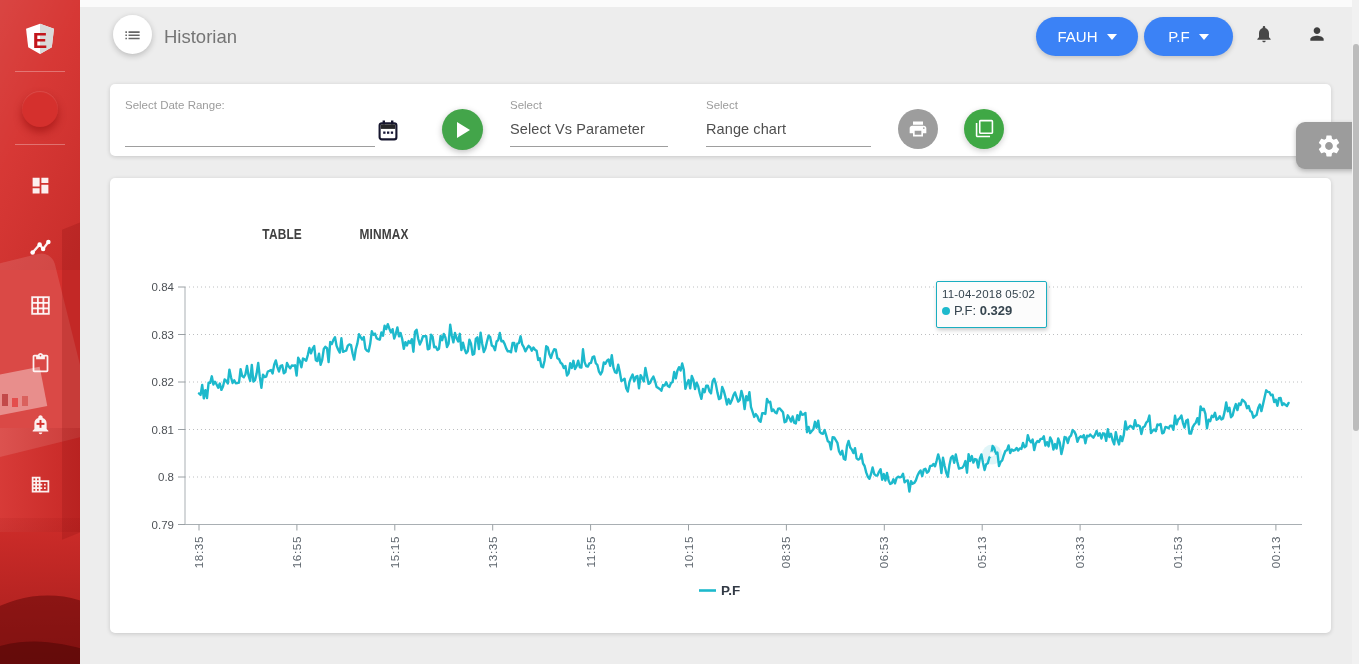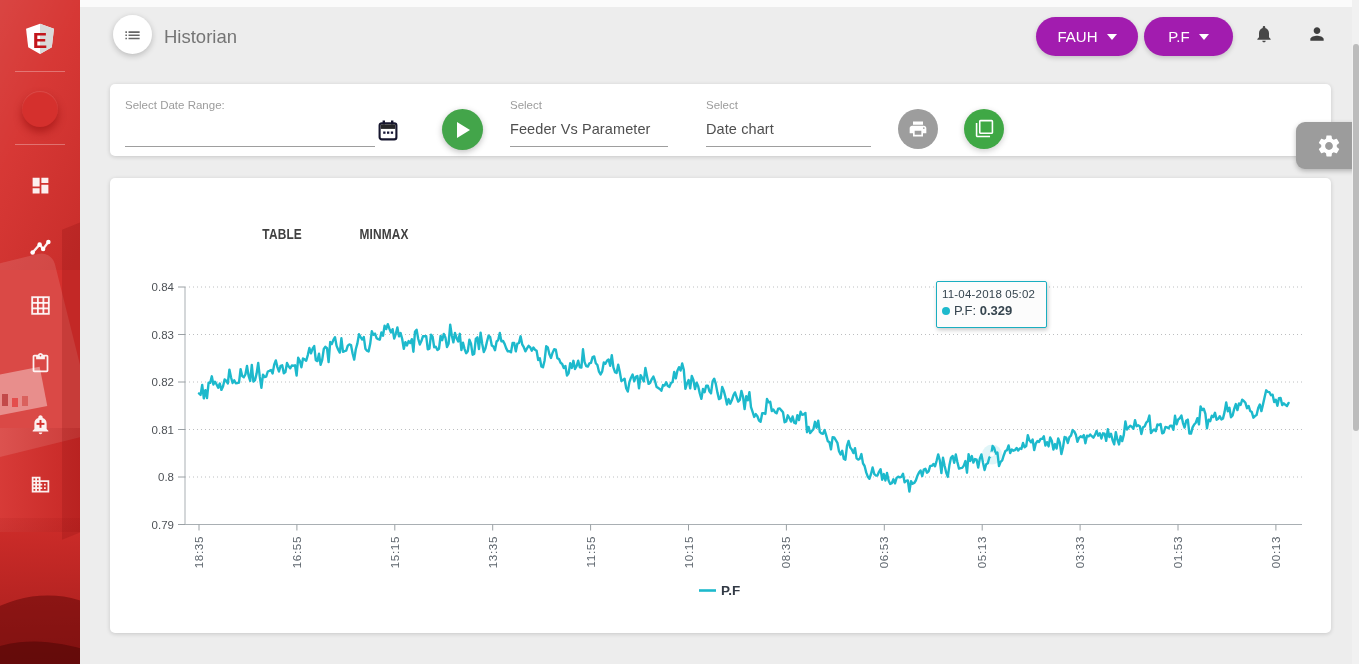--- a/index.html
+++ b/index.html
@@ -27,21 +27,21 @@
 .sdiv { position:absolute; left:15px; width:50px; height:1px; background:rgba(255,255,255,0.30); }
 #avatar { position:absolute; left:22px; top:91px; width:36px; height:36px; border-radius:50%; background:#d5302d;
   box-shadow:0 5px 9px rgba(130,0,0,0.45), inset 0 1px 1px rgba(255,255,255,0.14); }
 .sicon { position:absolute; left:30px; width:21px; height:21px; }
 
 
 #topstrip { position:absolute; left:80px; top:0; width:1279px; height:7px; background:#fbfbfb; }
 #menucirc { position:absolute; left:113px; top:15px; width:39px; height:39px; border-radius:50%; background:#fff;
   box-shadow:0 2px 6px rgba(0,0,0,0.22); }
 #htitle { position:absolute; left:164px; top:26px; font-size:18.5px; color:#757575; }
-.pill { position:absolute; top:17px; height:39px; border-radius:19.5px; background:#a21caf; color:#fff;
+.pill { position:absolute; top:17px; height:39px; border-radius:19.5px; background:#3b82f6; color:#fff;
   font-size:15px; font-weight:500; text-align:center; line-height:39px; box-shadow:0 2px 5px rgba(0,0,0,0.18); }
 .pill .car { display:inline-block; width:0; height:0; border-left:5.5px solid transparent; border-right:5.5px solid transparent;
   border-top:6px solid #fff; vertical-align:middle; margin-left:9px; margin-top:-2px; }
 
 
 .card { position:absolute; left:110px; width:1221px; background:#fff; border-radius:5px;
   box-shadow:0 1px 4px rgba(0,0,0,0.16); }
 #fcard { top:84px; height:72px; }
 #ccard { top:178px; height:455px; }
 .flabel { position:absolute; top:15px; font-size:11.5px; color:#9c9c9c; }
@@ -151,24 +151,24 @@
     <rect x="2.7" y="4.3" width="14.6" height="4.6" fill="#252528"></rect>
     <rect x="5.2" y="11.5" width="2.3" height="2.3" fill="#181838"></rect>
     <rect x="9.0" y="11.5" width="2.3" height="2.3" fill="#181838"></rect>
     <rect x="12.8" y="11.5" width="2.3" height="2.3" fill="#181838"></rect>
     </svg>
   <div class="cbtn" style="left:331.5px;top:25px;width:41px;height:41px;background:#43a54a;box-shadow:0 2px 6px rgba(0,0,0,0.25);"></div>
   <svg class="abs" style="left:346px;top:37.5px" width="14" height="16" viewBox="0 0 14 16">
     <polygon points="1,0 14,8 1,16" fill="#fff"></polygon>
     </svg>
   <div class="flabel" style="left:400px;">Select</div>
-  <div class="fval" style="left:400px;">Feeder Vs Parameter</div>
+  <div class="fval" style="left:400px;">Select Vs Parameter</div>
   <div class="uline" style="left:400px;width:158px;"></div>
   <div class="flabel" style="left:596px;">Select</div>
-  <div class="fval" style="left:596px;">Date chart</div>
+  <div class="fval" style="left:596px;">Range chart</div>
   <div class="uline" style="left:596px;width:165px;"></div>
   <div class="cbtn" style="left:788px;top:25px;width:40px;height:40px;background:#9d9d9d;"></div>
   <svg class="abs" style="left:798px;top:35px" width="20" height="20" viewBox="0 0 24 24" fill="#fff">
     <path d="M19 8H5c-1.66 0-3 1.34-3 3v6h4v4h12v-4h4v-6c0-1.66-1.34-3-3-3zm-3 11H8v-5h8v5zm3-7c-.55 0-1-.45-1-1s.45-1 1-1 1 .45 1 1-.45 1-1 1zm-1-9H6v4h12V3z"></path>
     </svg>
   <div class="cbtn" style="left:854px;top:25px;width:40px;height:40px;background:#3fa845;box-shadow:0 2px 6px rgba(0,0,0,0.2);"></div>
   <svg class="abs" style="left:864.5px;top:35px" width="19" height="19" viewBox="0 0 24 24" fill="#fff">
     <path d="M3 5H1v16c0 1.1.9 2 2 2h16v-2H3V5zm18-4H7c-1.1 0-2 .9-2 2v14c0 1.1.9 2 2 2h14c1.1 0 2-.9 2-2V3c0-1.1-.9-2-2-2zm0 16H7V3h14v14z"></path>
     </svg>
 </div>

